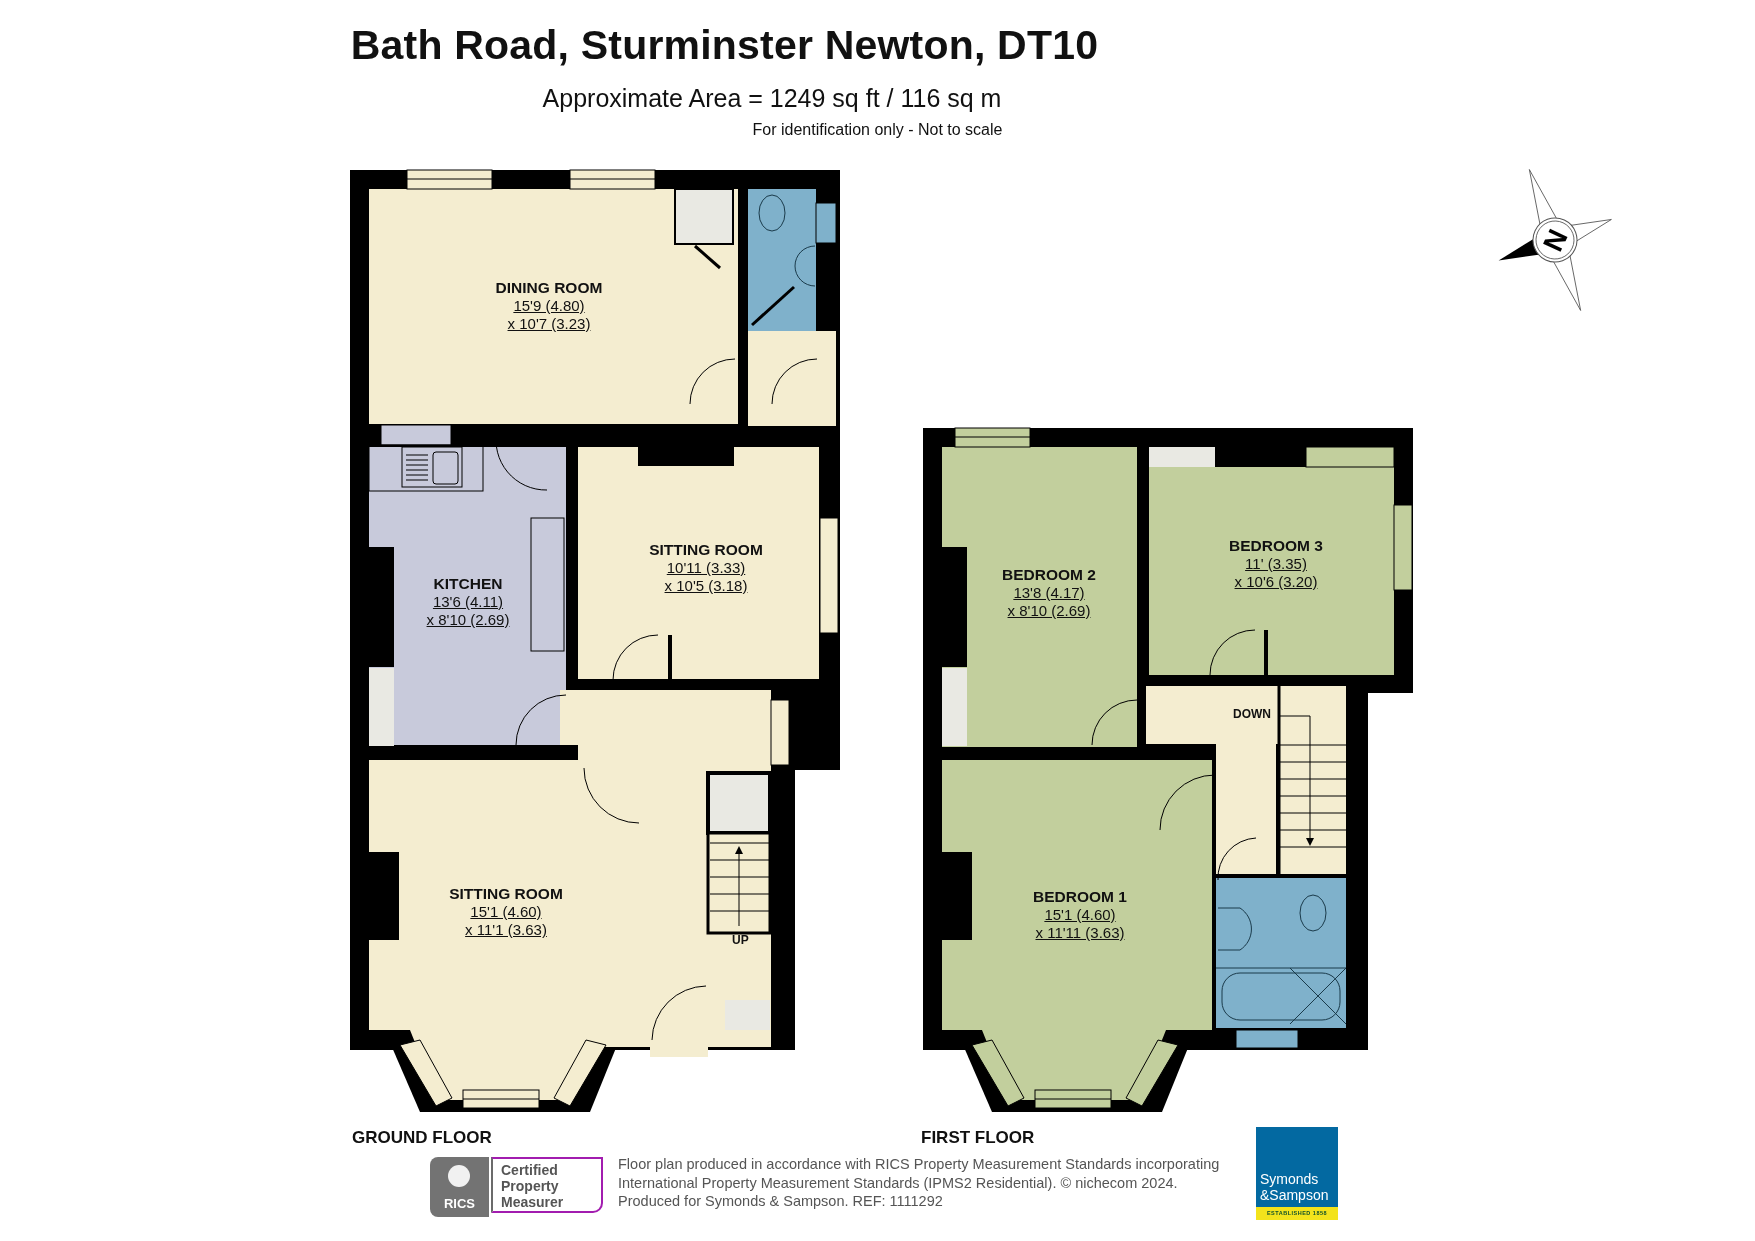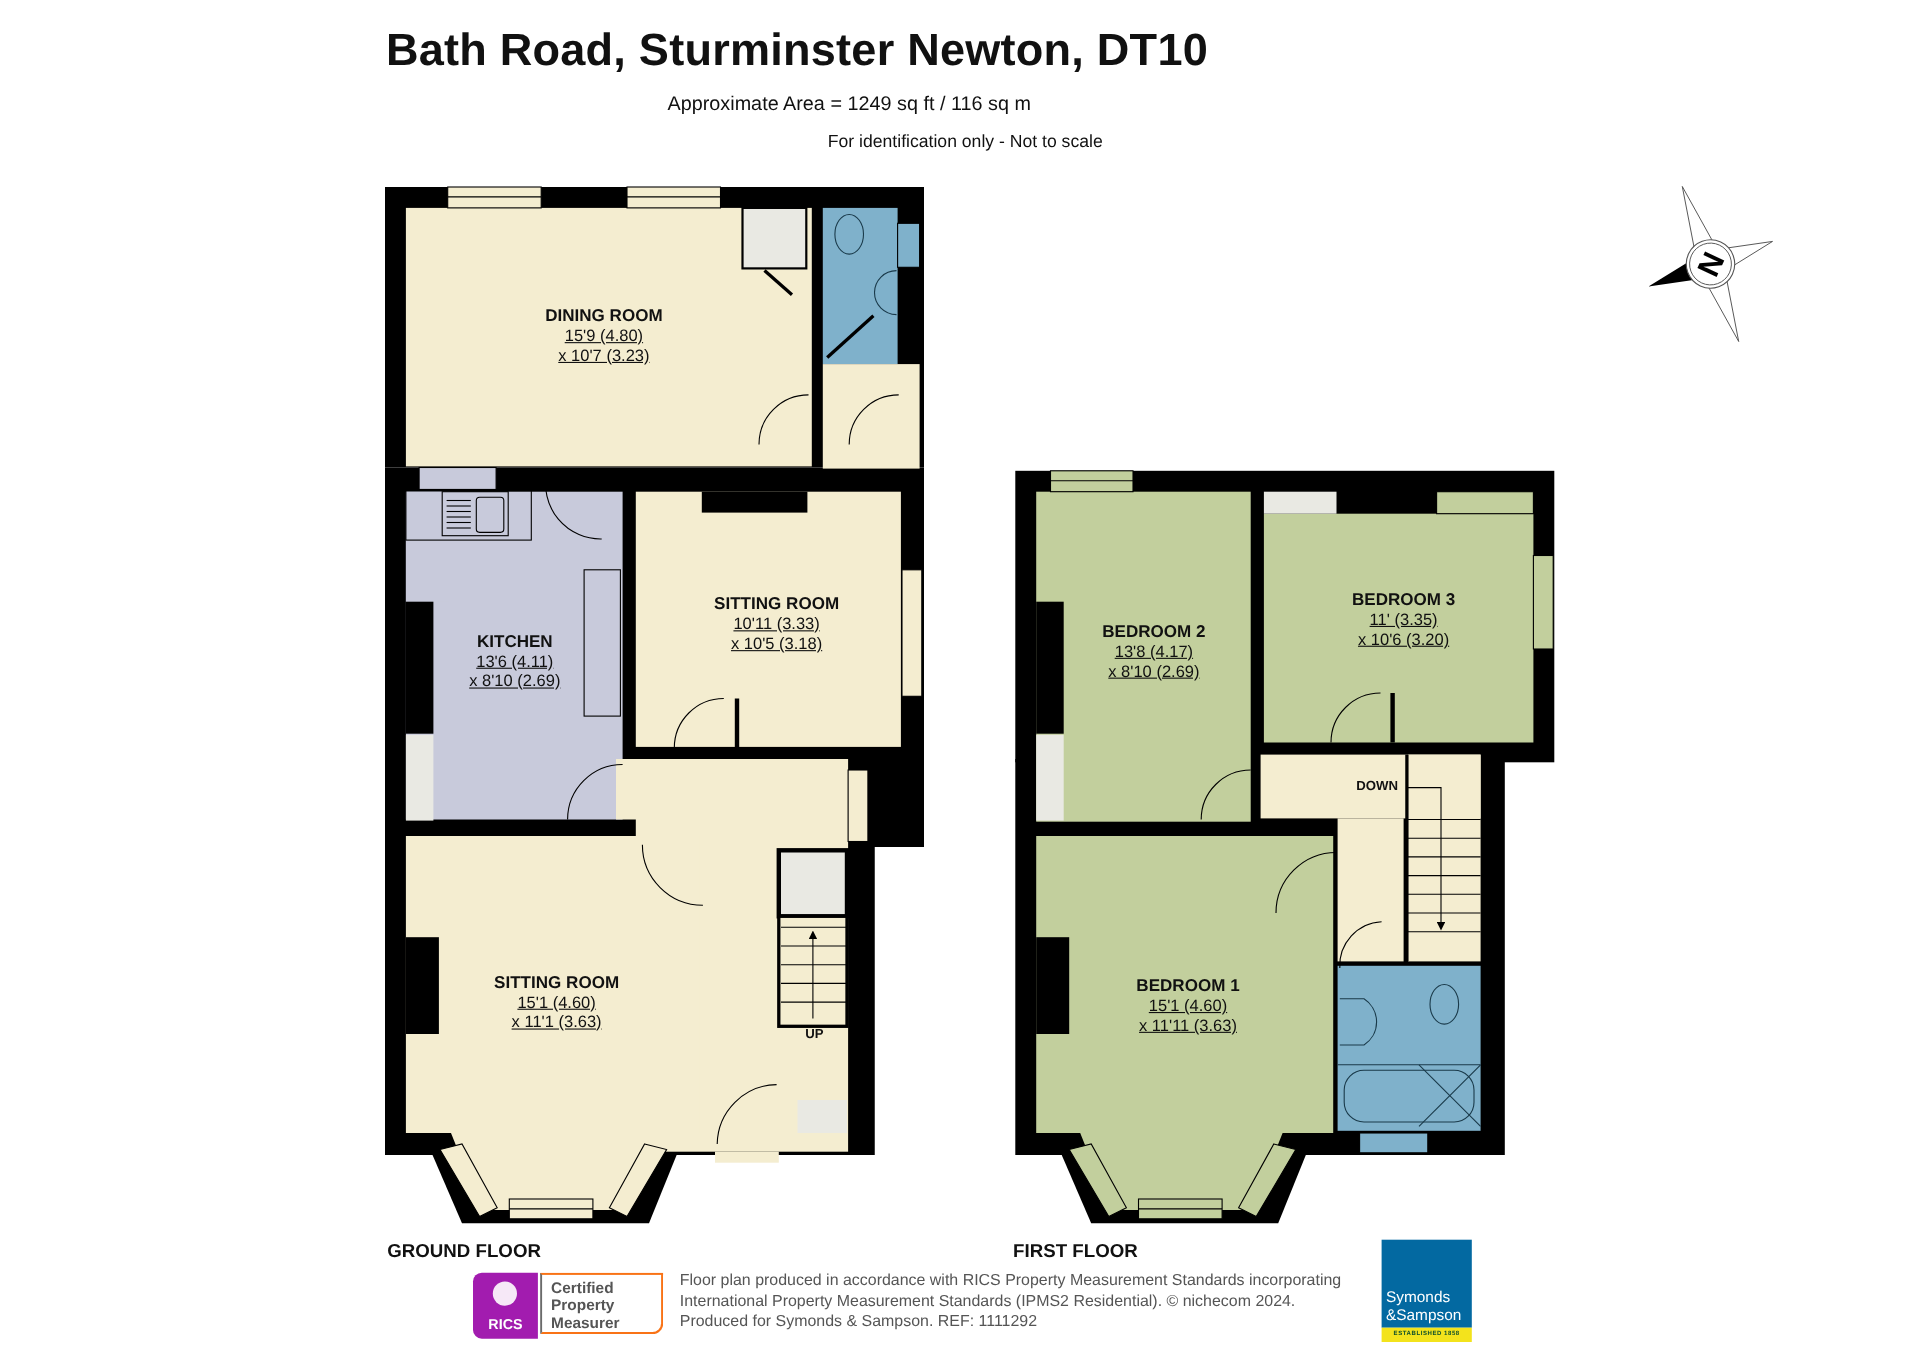--- a/index.html
+++ b/index.html
@@ -1,31 +1,31 @@
 <!DOCTYPE html>
 <html><head>
 <meta charset="utf-8">
 <style>
   html, body { margin: 0; padding: 0; background: #ffffff; }
   body { width: 1755px; height: 1241px; position: relative; overflow: hidden; font-family: "Liberation Sans", sans-serif; color: #111; }
   .abs { position: absolute; }
   .title { left: 0; width: 1449px; top: 22px; text-align: center; font-size: 41px; font-weight: bold; letter-spacing: 0.2px; }
-  .subtitle { left: 0; width: 1544px; top: 84px; text-align: center; font-size: 18px; }
+  .subtitle { left: 0; width: 1544px; top: 84px; text-align: center; font-size: 25px; }
   .note { left: 0; width: 1755px; top: 121px; text-align: center; font-size: 16px; }
   svg.plan { position: absolute; left: 0; top: 0; }
   .room-label { position: absolute; text-align: center; font-size: 15px; line-height: 18px; transform: translateX(-50%); white-space: nowrap; }
   .room-label .rn { font-weight: bold; font-size: 15.5px; display: block; }
   .room-label .dim { display: block; text-decoration: underline; }
   .floor-label { position: absolute; font-weight: bold; font-size: 17px; top: 1128px; }
   .stair-label { position: absolute; font-weight: bold; font-size: 12px; }
   .rics { position: absolute; left: 430px; top: 1157px; width: 177px; height: 60px; }
-  .rics-left { position: absolute; left: 0; top: 0; width: 59px; height: 60px; background: #a21caf; border-radius: 8px 0 0 8px; color: #fff; }
+  .rics-left { position: absolute; left: 0; top: 0; width: 59px; height: 60px; background: #737373; border-radius: 8px 0 0 8px; color: #fff; }
   .rics-left .logo { position: absolute; left: 18px; top: 8px; width: 22px; height: 22px; border-radius: 50%; background: #fff; opacity: 0.9; }
   .rics-left .rtxt { position: absolute; left: 0; width: 59px; bottom: 6px; text-align: center; font-weight: bold; font-size: 13px; }
-  .rics-right { position: absolute; left: 61px; top: 0; width: 112px; height: 56px; border: 2px solid #f97316; border-left: 2px solid #6b6b6b; border-radius: 0 0 10px 0; color: #555; font-weight: bold; font-size: 14px; line-height: 16px; padding: 3px 0 0 8px; box-sizing: border-box; }
+  .rics-right { position: absolute; left: 61px; top: 0; width: 112px; height: 56px; border: 2px solid #a21caf; border-left: 2px solid #6b6b6b; border-radius: 0 0 10px 0; color: #555; font-weight: bold; font-size: 14px; line-height: 16px; padding: 3px 0 0 8px; box-sizing: border-box; }
   .footer-text { position: absolute; left: 618px; top: 1155px; font-size: 14.5px; line-height: 18.5px; color: #555; white-space: nowrap; }
   .brand { position: absolute; left: 1256px; top: 1127px; width: 82px; height: 93px; }
   .brand-top { position: absolute; left: 0; top: 0; width: 82px; height: 80px; background: #0369a1; color: #fff; font-size: 14px; line-height: 16px; padding: 44px 0 0 4px; box-sizing: border-box; }
   .brand-bot { position: absolute; left: 0; top: 80px; width: 82px; height: 13px; background: #f3e31c; color: #0d4f2c; font-size: 5.5px; font-weight: bold; text-align: center; line-height: 13px; letter-spacing: 0.5px; }
 </style>
 </head>
 <body>
 
 <div class="abs title">Bath Road, Sturminster Newton, DT10</div>
 <div class="abs subtitle">Approximate Area = 1249 sq ft / 116 sq m</div>

